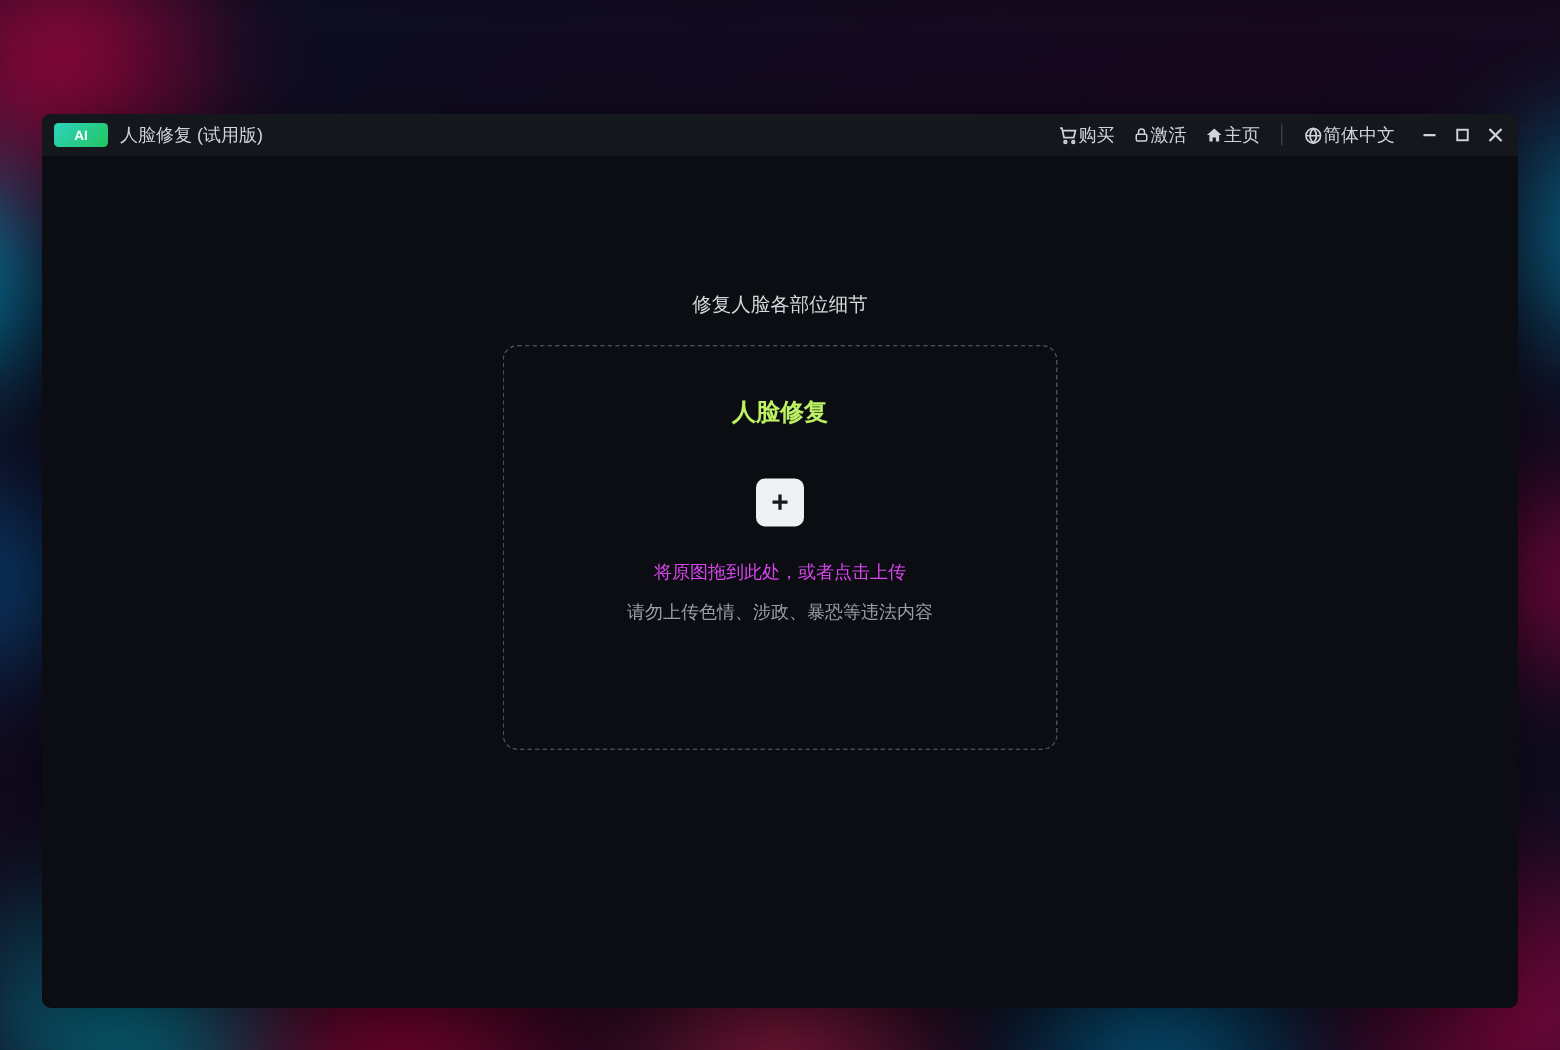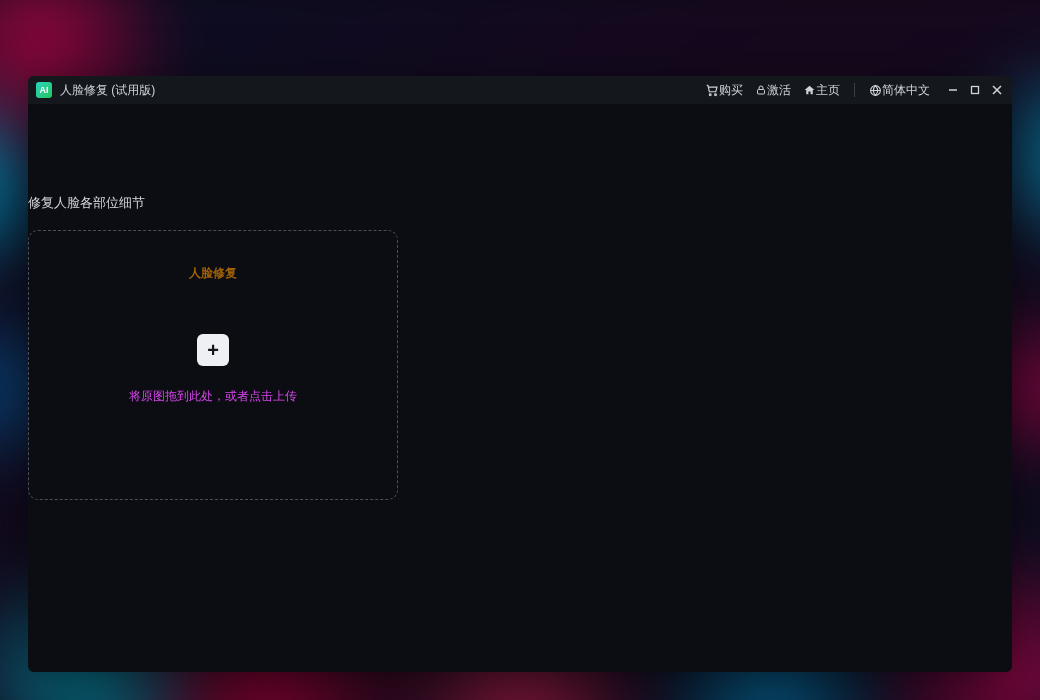--- a/index.html
+++ b/index.html
@@ -61,21 +61,21 @@
       height: 28px;
       background: #14171c;
       display: flex;
       align-items: center;
       padding: 0 8px;
       color: #d0d3d8;
       font-size: 12px;
       gap: 8px;
     }
     .titlebar .logo {
-      width: 16px;
+      width: 36px;
       height: 16px;
       background: linear-gradient(135deg,#2dd4bf,#22c55e);
       border-radius: 3px;
       display: flex;
       align-items: center;
       justify-content: center;
       font-size: 9px;
       font-weight: 700;
       color: #fff;
     }
@@ -106,44 +106,44 @@
       height: 14px;
       display: flex;
       align-items: center;
       justify-content: center;
       cursor: pointer;
     }
     .content {
       flex: 1;
       display: flex;
       flex-direction: column;
-      align-items: flex-start;
+      align-items: center;
       padding-top: 90px;
     }
     .section-title {
       color: #d6d8dd;
       font-size: 13px;
       margin-bottom: 18px;
     }
     .dropzone {
       width: 370px;
       height: 270px;
       border: 1px dashed #4a4f58;
       border-radius: 10px;
       display: flex;
       flex-direction: column;
       align-items: center;
       padding-top: 34px;
       cursor: pointer;
     }
     .dz-title {
-      color: #a16207;
-      font-size: 12px;
+      color: #bef264;
+      font-size: 16px;
       font-weight: 600;
-      margin-bottom: 52px;
+      margin-bottom: 33px;
     }
     .plus-btn {
       width: 32px;
       height: 32px;
       background: #eef0f3;
       border-radius: 6px;
       display: flex;
       align-items: center;
       justify-content: center;
       color: #14171c;
@@ -236,15 +236,16 @@
 
   <div class="content">
     <div class="section-title">修复人脸各部位细节</div>
 
     <div class="dropzone">
       <div class="dz-title">人脸修复</div>
       <div class="plus-btn">
         <span>+</span>
       </div>
       <div class="dz-hint">将原图拖到此处，或者点击上传</div>
+      <div class="dz-warning">请勿上传色情、涉政、暴恐等违法内容</div>
     </div>
   </div>
 </div>
 
 </body></html>

